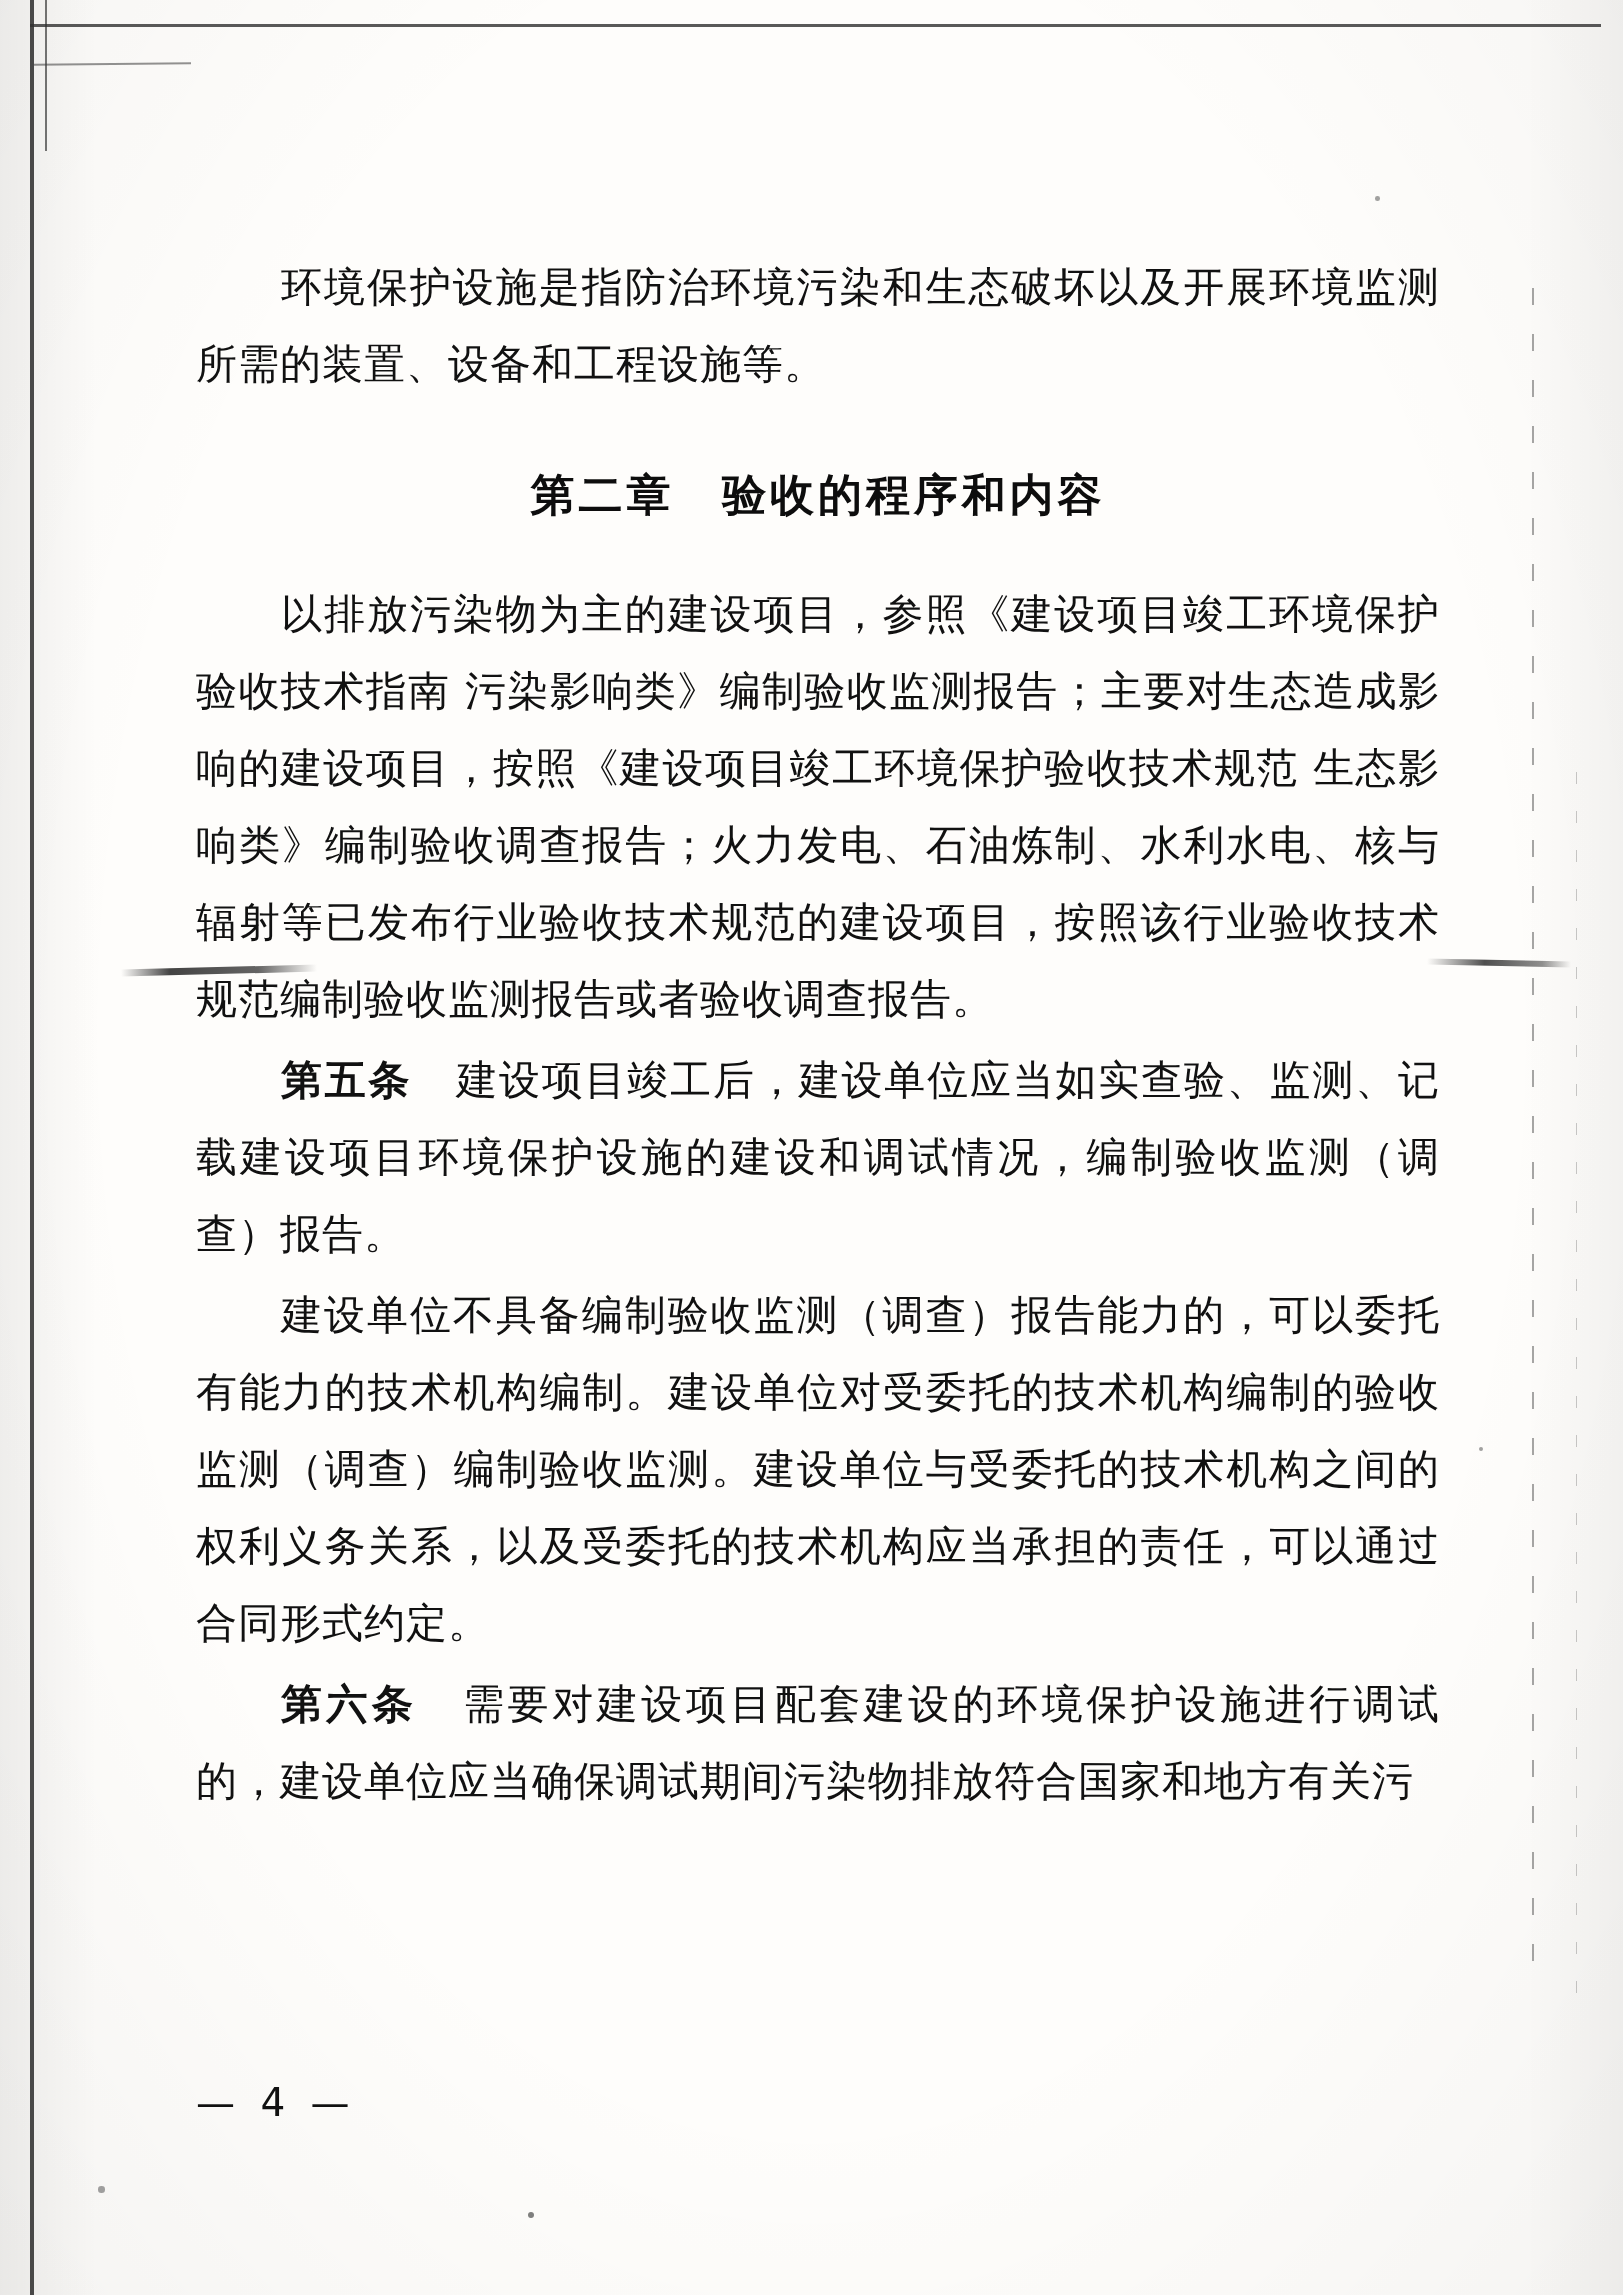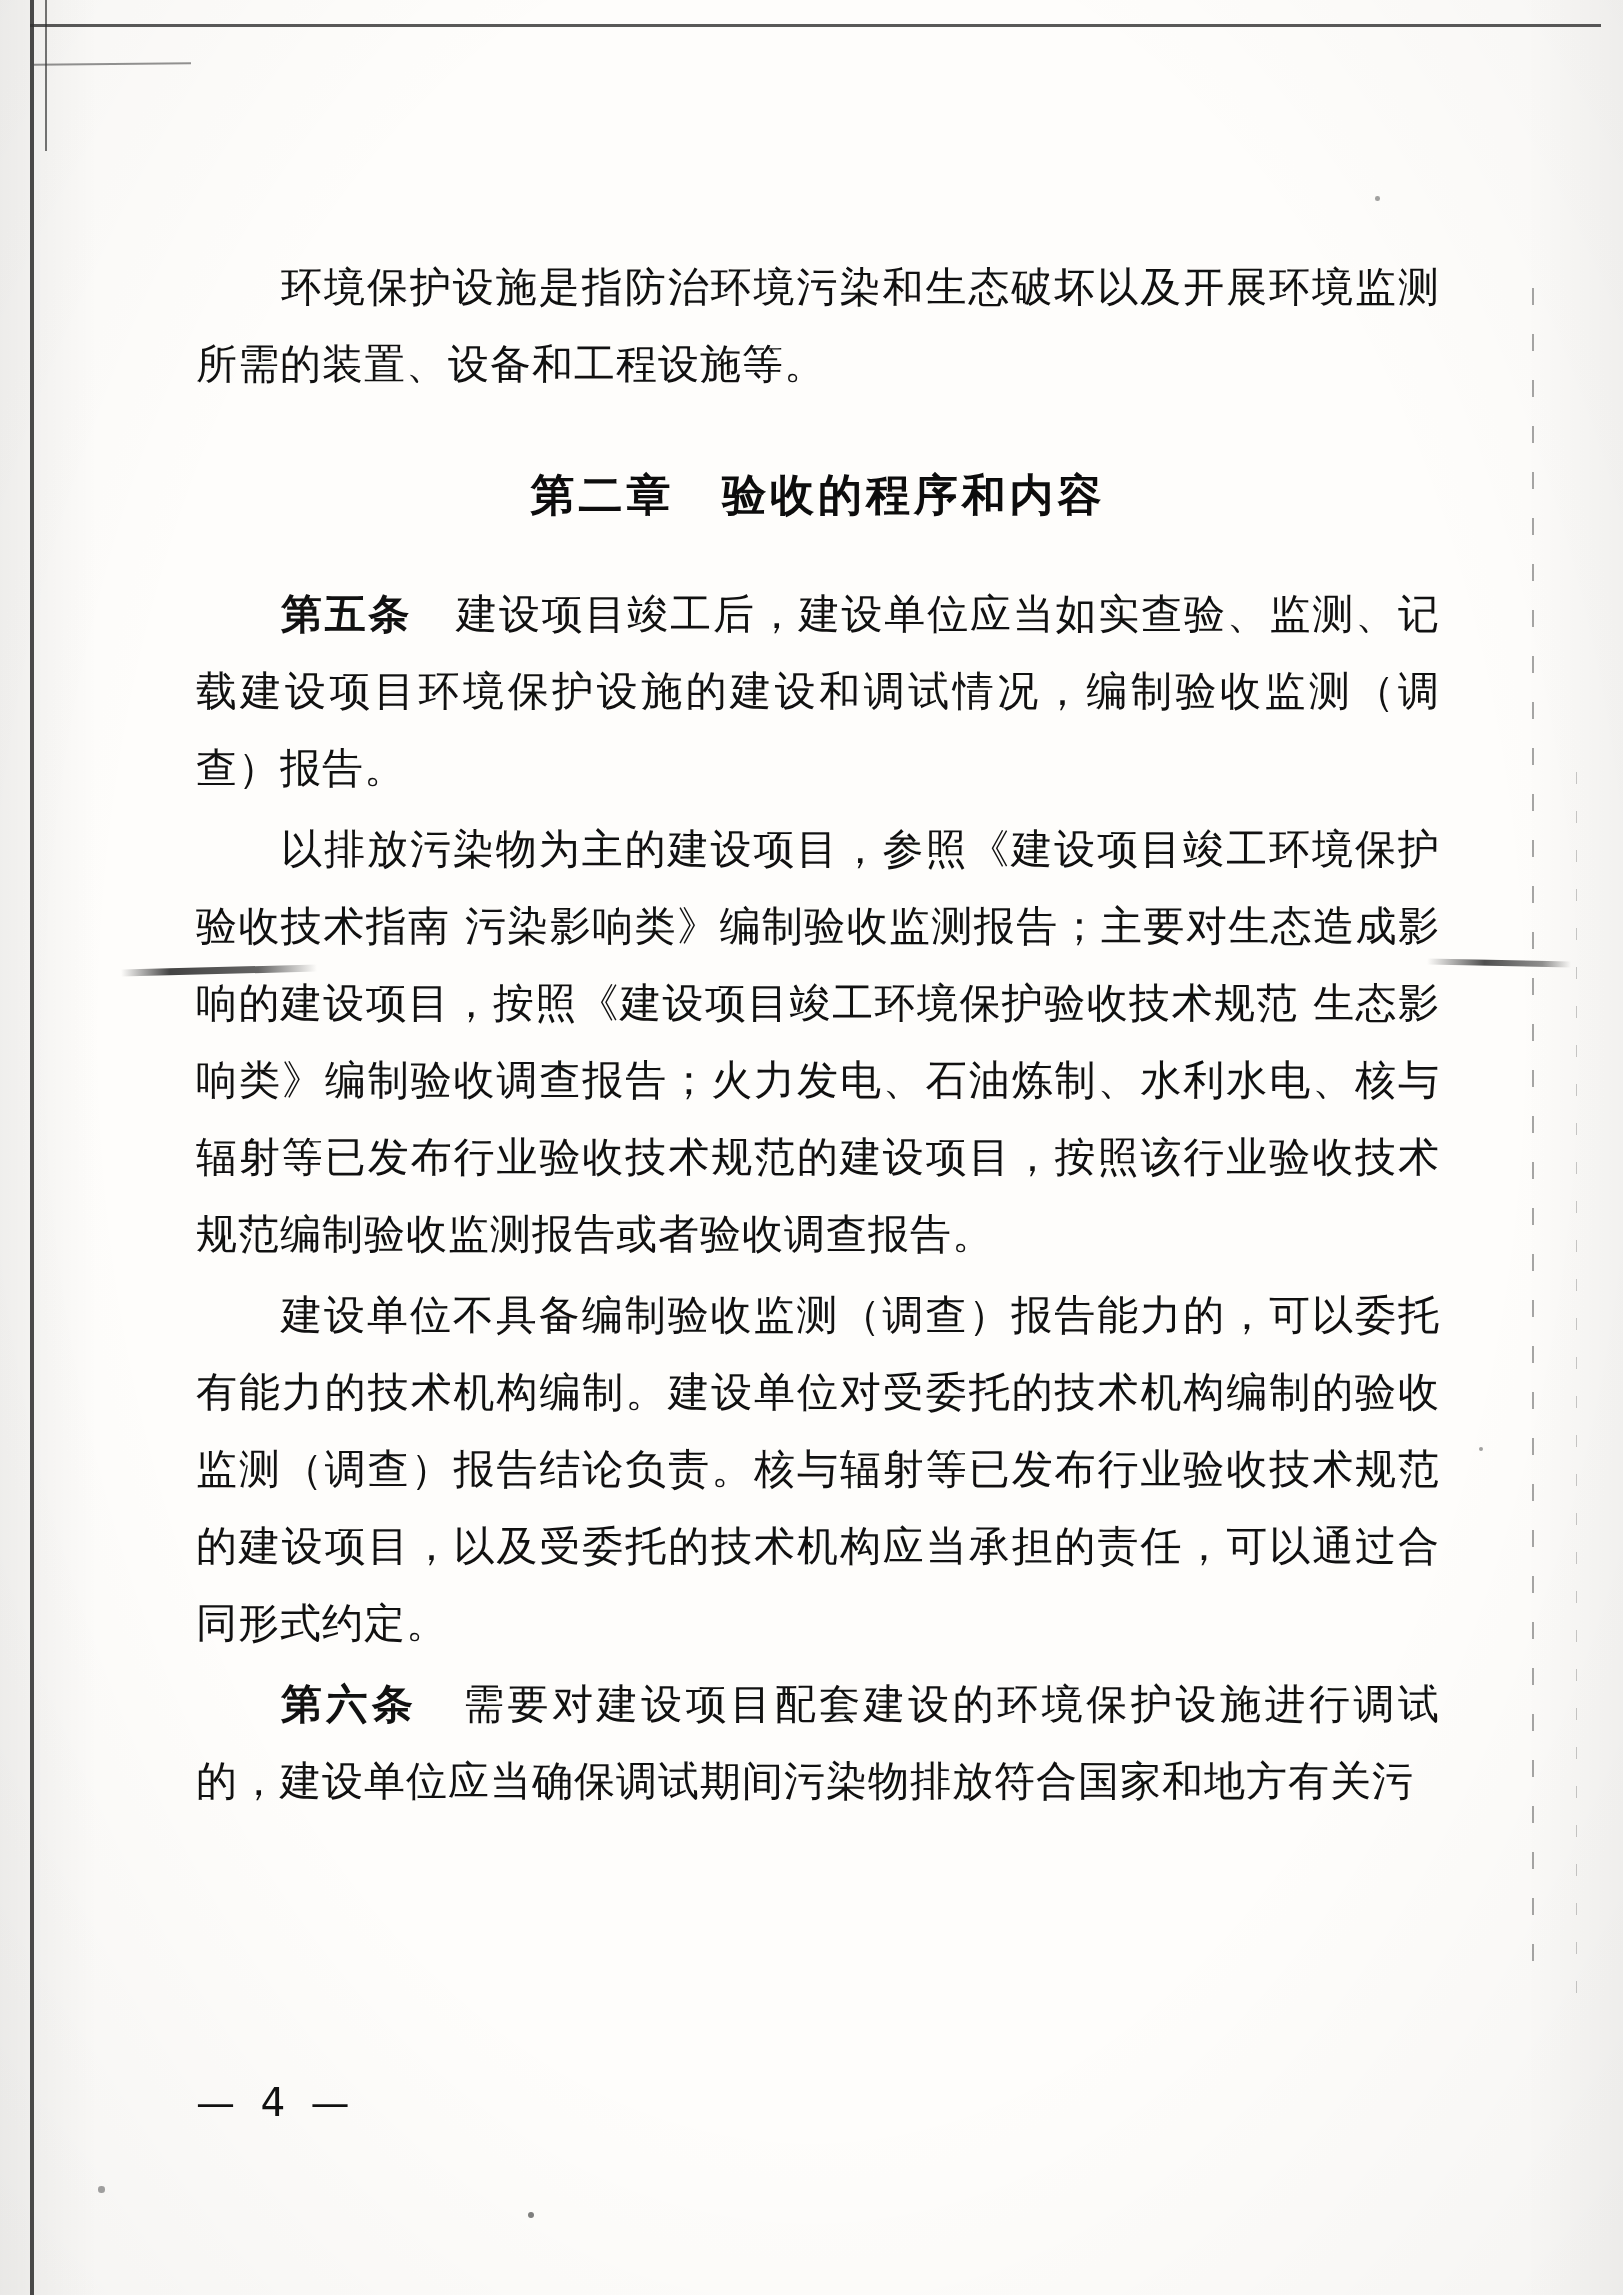--- a/index.html
+++ b/index.html
@@ -198,27 +198,27 @@
   <div class="speck" style="left:1375px; top:196px; width:4.6px; height:4.6px;"></div>
   <div class="speck" style="left:1479px; top:1447px; width:3.9px; height:3.9px;"></div>
 
   <div class="content">
 
     <p class="para indent">环境保护设施是指防治环境污染和生态破坏以及开展环境监测所需的装置、设备和工程设施等。</p>
 
 
     <h2 class="chapter-title">第二章　验收的程序和内容</h2>
 
+    <p class="para indent">以排放污染物为主的建设项目，参照《建设项目竣工环境保护验收技术指南 污染影响类》编制验收监测报告；主要对生态造成影响的建设项目，按照《建设项目竣工环境保护验收技术规范 生态影响类》编制验收调查报告；火力发电、石油炼制、水利水电、核与辐射等已发布行业验收技术规范的建设项目，按照该行业验收技术规范编制验收监测报告或者验收调查报告。</p>
+
     <p class="para indent">
       <span class="article-label">第五条</span><span style="letter-spacing:2px;">　</span><span>建设项目竣工后，建设单位应当如实查验、监测、记载建设项目环境保护设施的建设和调试情况，编制验收监测（调查）报告。</span>
     </p>
 
-    <p class="para indent">以排放污染物为主的建设项目，参照《建设项目竣工环境保护验收技术指南 污染影响类》编制验收监测报告；主要对生态造成影响的建设项目，按照《建设项目竣工环境保护验收技术规范 生态影响类》编制验收调查报告；火力发电、石油炼制、水利水电、核与辐射等已发布行业验收技术规范的建设项目，按照该行业验收技术规范编制验收监测报告或者验收调查报告。</p>
-
-    <p class="para indent">建设单位不具备编制验收监测（调查）报告能力的，可以委托有能力的技术机构编制。建设单位对受委托的技术机构编制的验收监测（调查）报告结论负责。核与辐射等已发布行业验收技术规范的建设项目，以及受委托的技术机构应当承担的责任，可以通过合同形式约定。</p>
+    <p class="para indent">建设单位不具备编制验收监测（调查）报告能力的，可以委托有能力的技术机构编制。建设单位对受委托的技术机构编制的验收监测（调查）编制验收监测。建设单位与受委托的技术机构之间的权利义务关系，以及受委托的技术机构应当承担的责任，可以通过合同形式约定。</p>
 
     <p class="para indent">
       <span class="article-label">第六条</span><span style="letter-spacing:2px;">　</span><span>需要对建设项目配套建设的环境保护设施进行调试的，建设单位应当确保调试期间污染物排放符合国家和地方有关污</span>
     </p>
 
   </div>
 
   <div class="page-number">— 4 —</div>
 
   <div class="bottom-dot"></div>

